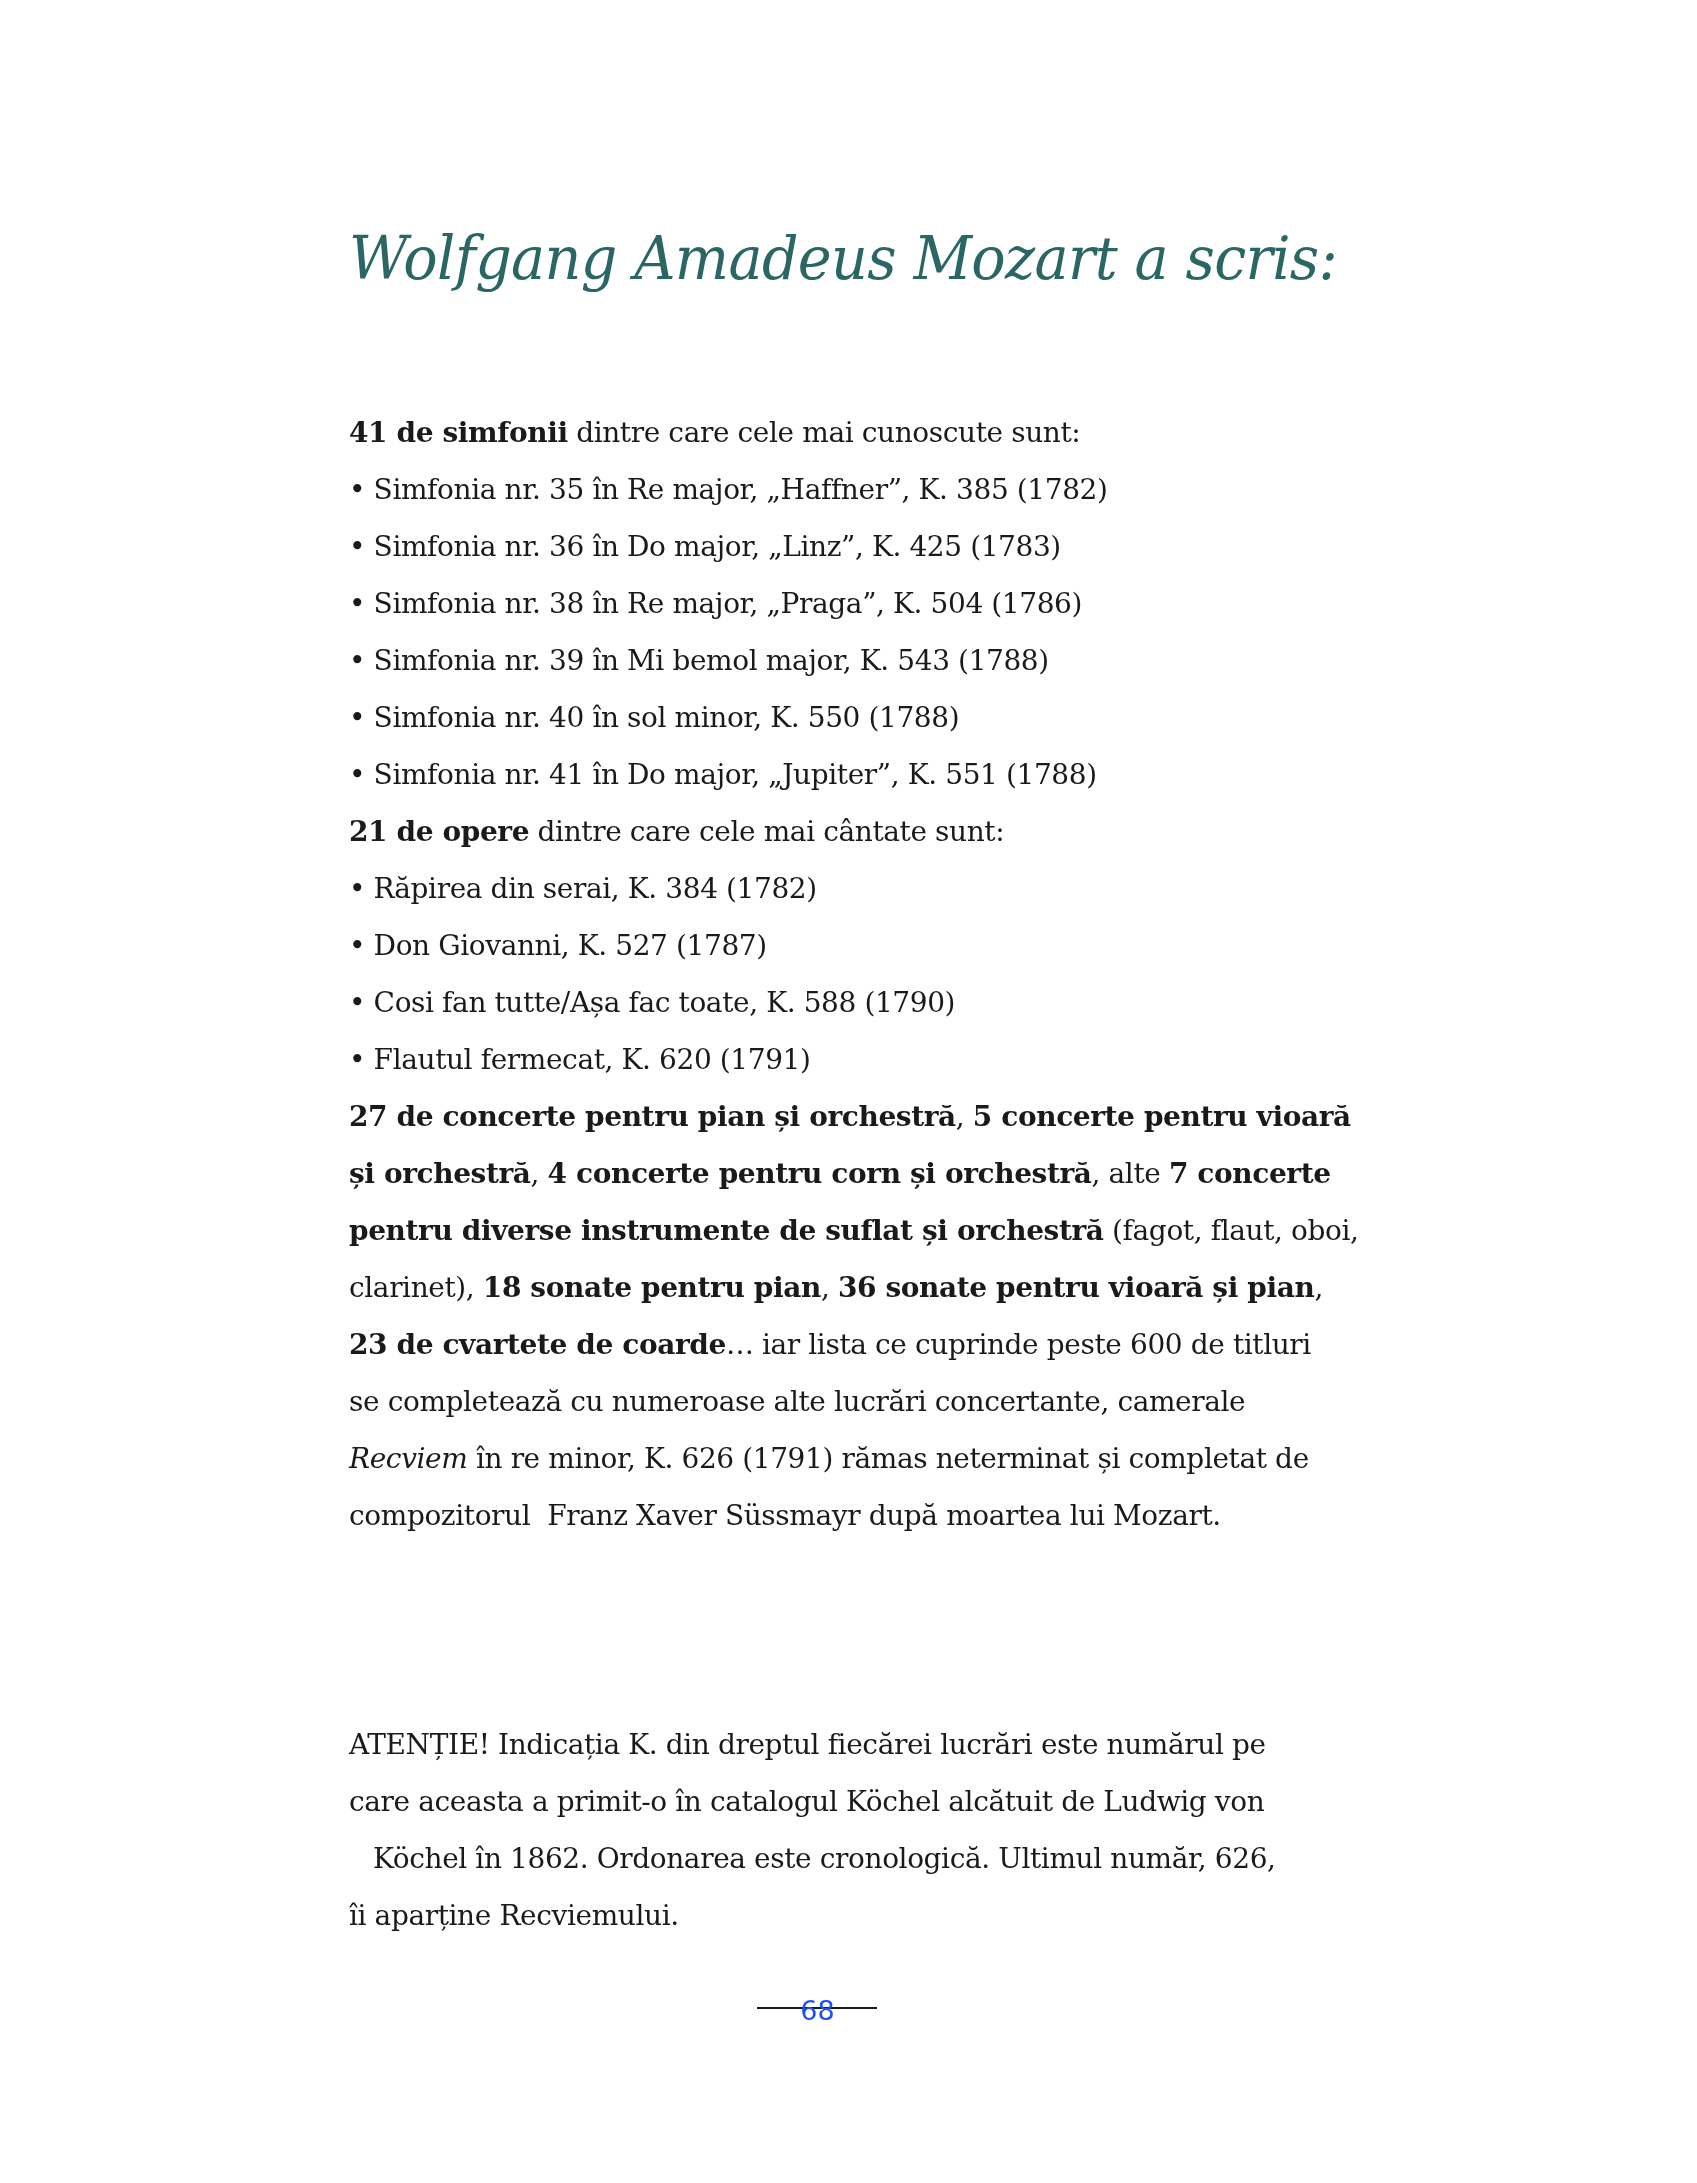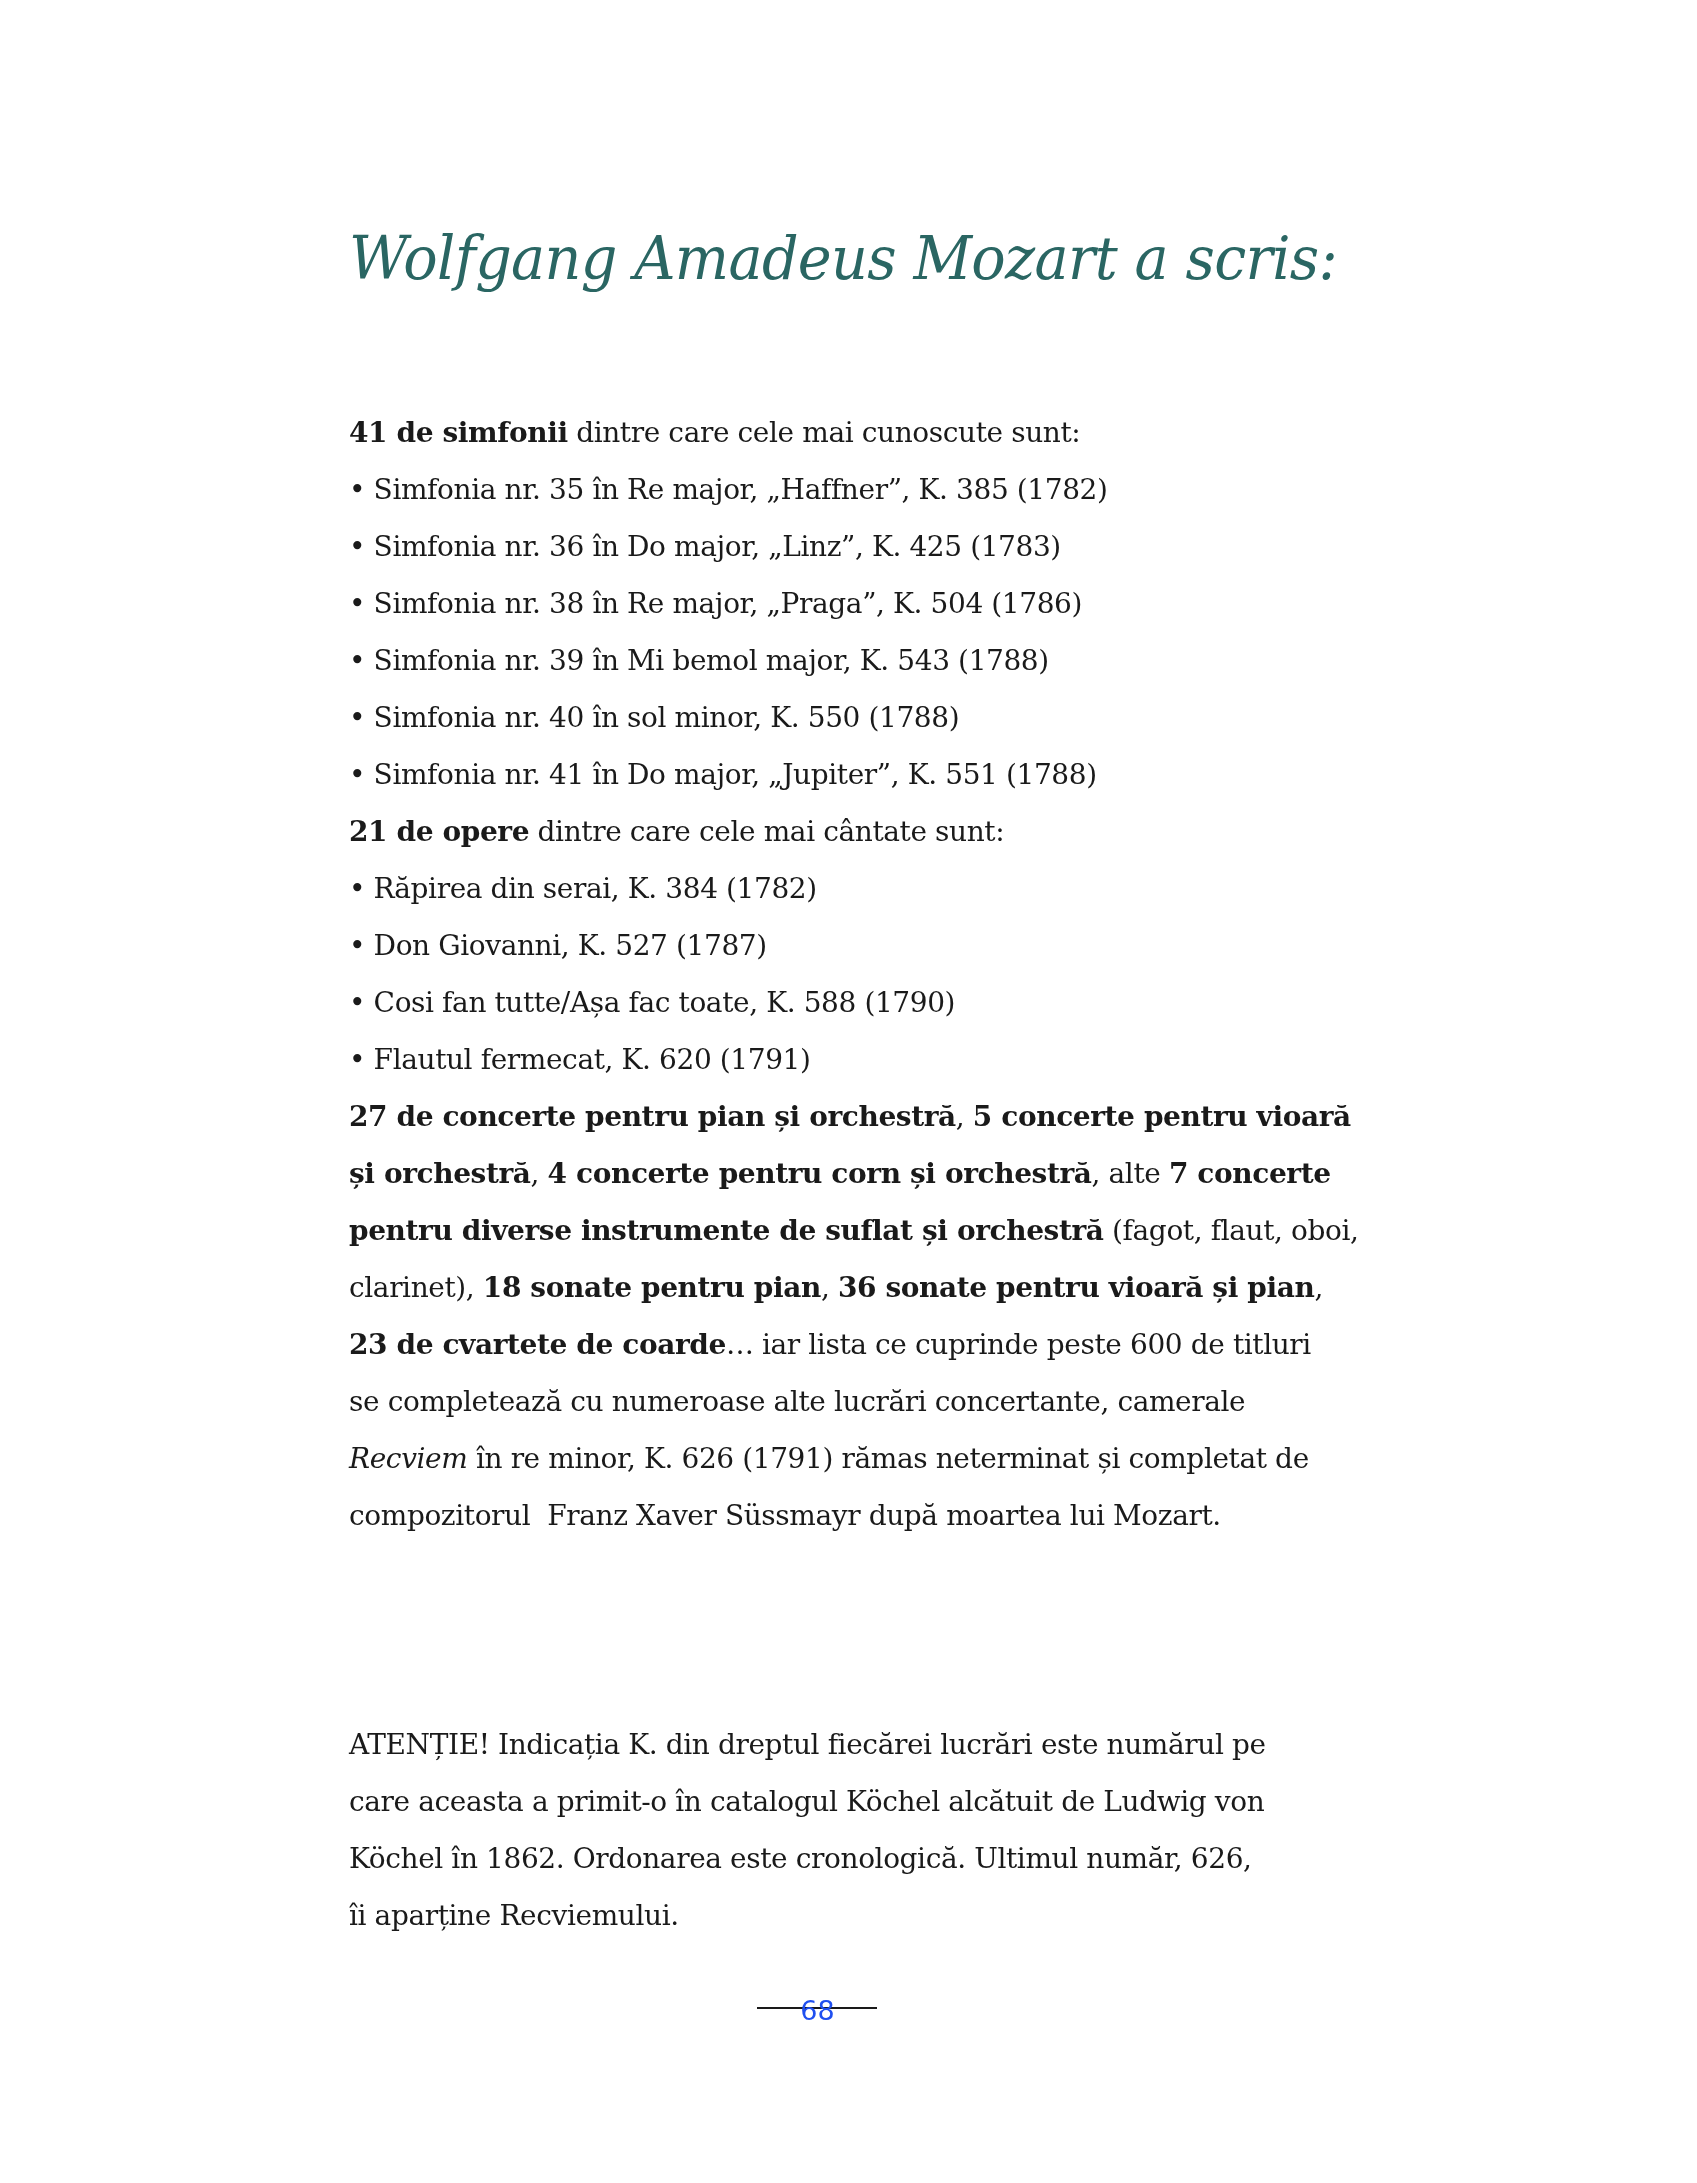--- a/index.html
+++ b/index.html
@@ -101,21 +101,21 @@
       <div class="line"><span class="seg" style="white-space: pre;">clarinet), </span><span class="seg b" style="white-space: pre;">18 sonate pentru pian</span><span class="seg" style="white-space: pre;">, </span><span class="seg b" style="white-space: pre;">36 sonate pentru vioară și pian</span><span class="seg" style="white-space: pre;">,</span></div>
       <div class="line"><span class="seg b" style="white-space: pre;">23 de cvartete de coarde</span><span class="seg" style="white-space: pre;">… iar lista ce cuprinde peste 600 de titluri</span></div>
       <div class="line"><span class="seg" style="white-space: pre;">se completează cu numeroase alte lucrări concertante, camerale</span></div>
       <div class="line"><span class="seg i" style="white-space: pre;">Recviem</span><span class="seg" style="white-space: pre;"> în re minor, K. 626 (1791) rămas neterminat și completat de</span></div>
       <div class="line"><span class="seg" style="white-space: pre;">compozitorul  Franz Xaver Süssmayr după moartea lui Mozart.</span></div>
     </div>
 
   <div class="body-block block-note">
       <div class="line"><span class="seg" style="white-space: pre;">ATENȚIE! Indicația K. din dreptul fiecărei lucrări este numărul pe</span></div>
       <div class="line"><span class="seg" style="white-space: pre;">care aceasta a primit-o în catalogul Köchel alcătuit de Ludwig von</span></div>
-      <div class="line"><span class="seg" style="white-space: pre;">Köchel în 1862. Ordonarea este cronologică. Ultimul număr, 626,</span></div>
+      <div class="line"><span class="seg" style="white-space: pre; margin-left: 24px;">Köchel în 1862. Ordonarea este cronologică. Ultimul număr, 626,</span></div>
       <div class="line"><span class="seg" style="white-space: pre;">îi aparține Recviemului.</span></div>
     </div>
 
   <div class="footer-rule"></div>
 
   <div class="page-number" style="color: rgb(31, 79, 240);">68</div>
 </div>
 
 
 </body></html>

